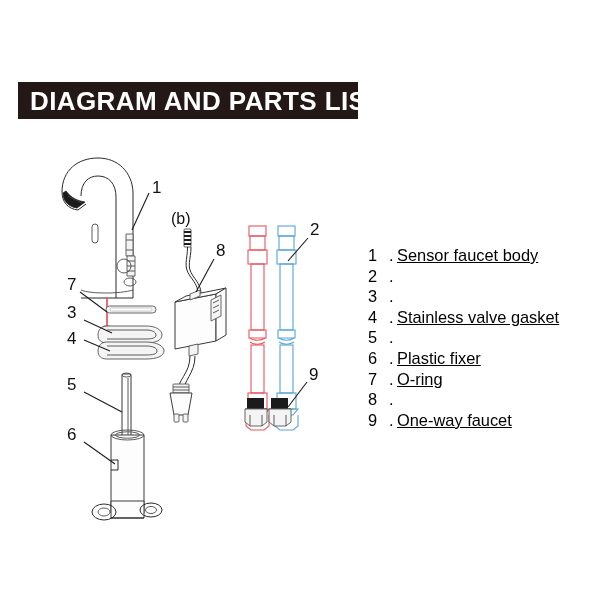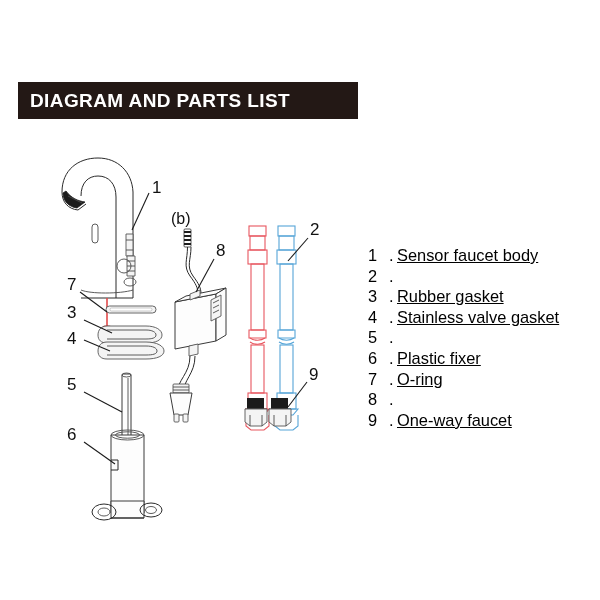--- a/index.html
+++ b/index.html
@@ -27,21 +27,21 @@
     background: #231815;
     display: flex;
     align-items: center;
     box-sizing: border-box;
     padding-left: 12px;
   }
   #header-title {
     color: #ffffff;
     font-family: "Liberation Sans", sans-serif;
     font-weight: bold;
-    font-size: 19px;
+    font-size: 26px;
     letter-spacing: 0.4px;
     white-space: nowrap;
     line-height: 1;
   }
 
   
   #parts-list {
     position: absolute;
     left: 368px;
     top: 245px;
@@ -115,21 +115,20 @@
   </div>
 
   <div class="part-row">
     <span class="part-num">2</span>
     <span class="part-dot">.</span>
   </div>
 
   <div class="part-row">
     <span class="part-num">3</span>
     <span class="part-dot">.</span>
-    <span class="part-label">Rubber gasket</span>
   </div>
 
   <div class="part-row">
     <span class="part-num">4</span>
     <span class="part-dot">.</span>
     <span class="part-label">Stainless valve gasket</span>
   </div>
 
   <div class="part-row">
     <span class="part-num">5</span>

